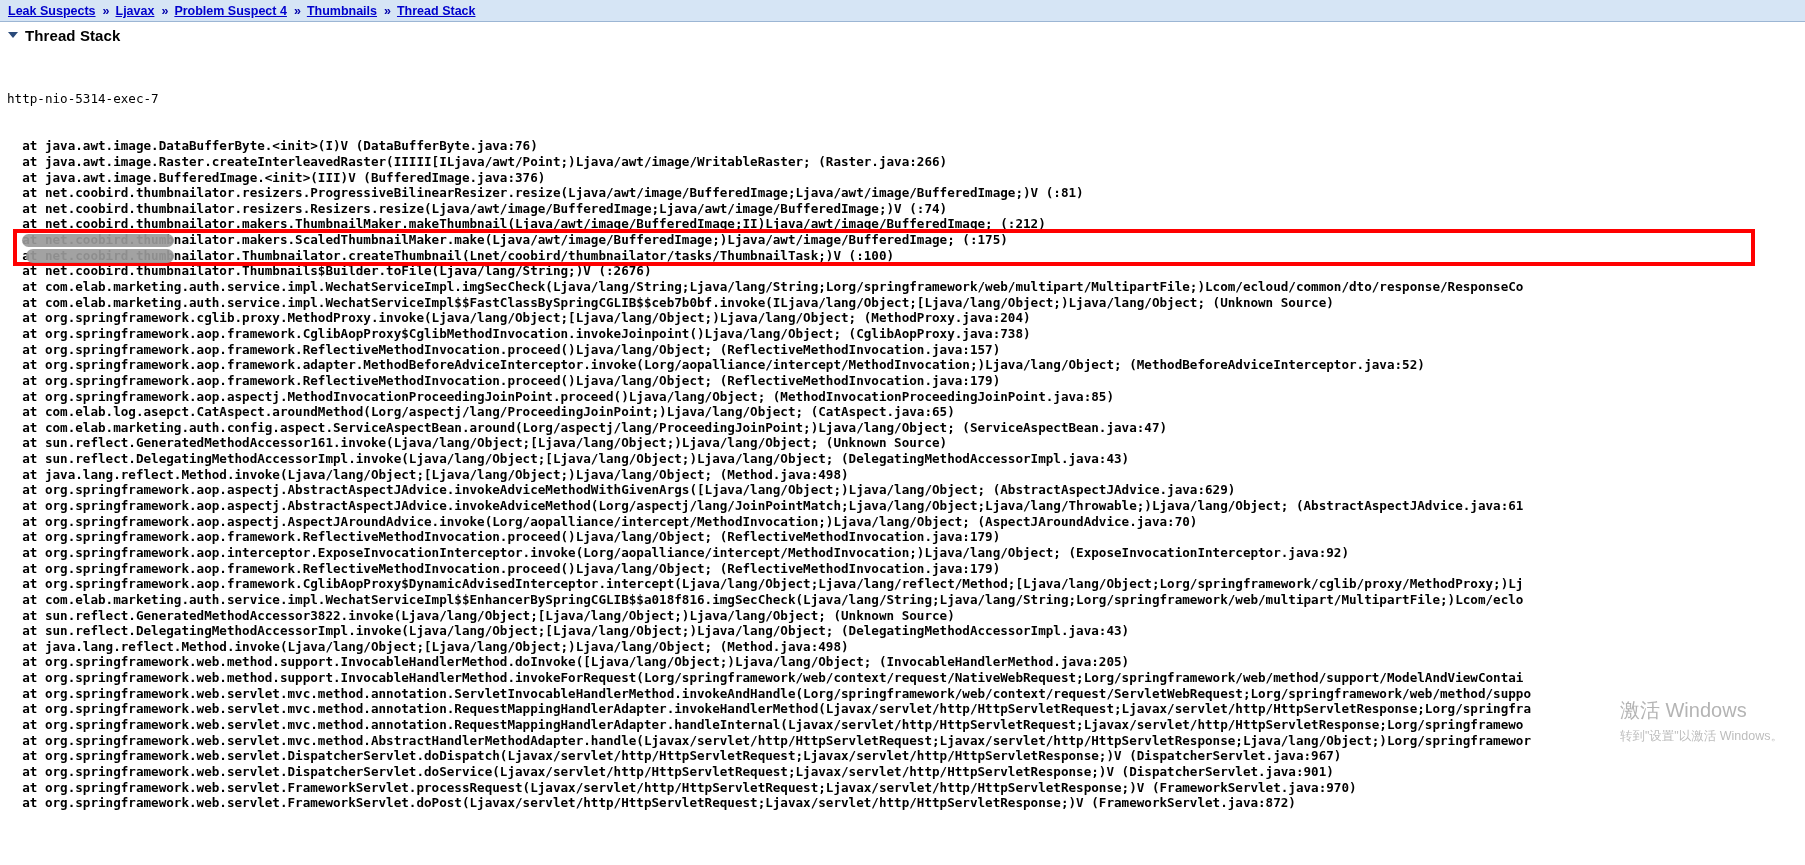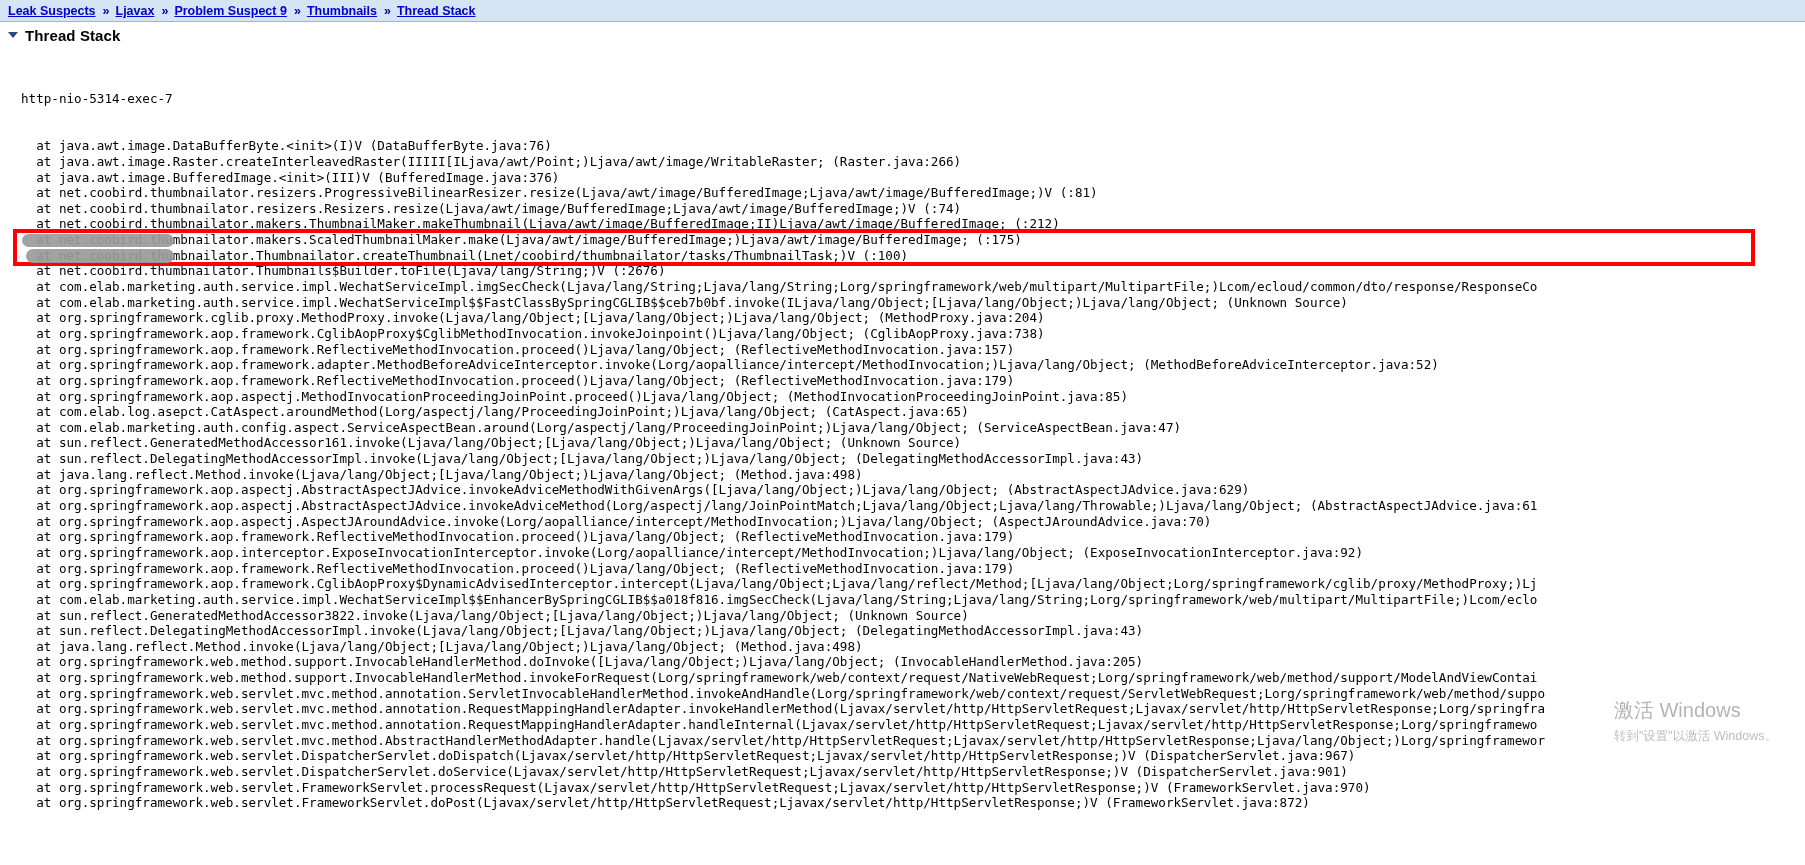--- a/index.html
+++ b/index.html
@@ -63,32 +63,33 @@
     font-weight: bold;
     font-size: 15px;
     color: #000000;
     letter-spacing: 0.1px;
   }
 
   
   #stack-area {
     position: relative;
     margin-top: 13px;
-    padding-left: 21px;
+    padding-left: 7px;
     font-family: "DejaVu Sans Mono", "Liberation Mono", monospace;
     font-size: 12.6px;
     line-height: 15.65px;
     color: #000000;
     white-space: pre;
     overflow: hidden;
     height: 800px;
   }
   .stack-line {
     white-space: pre;
     height: 15.65px;
+    font-weight: bold;
   }
   .thread-name {
     white-space: pre;
   }
 
   
   #highlight-box {
     position: absolute;
     left: 13px;
     top: 0;
@@ -104,21 +105,21 @@
     position: absolute;
     background: #9a9a9a;
     border-radius: 9px;
     opacity: 0.92;
     pointer-events: none;
   }
 
   
   #watermark {
     position: absolute;
-    right: 28px;
+    right: 22px;
     bottom: 120px;
     text-align: left;
     color: #b9b9b9;
     font-family: "Liberation Sans", sans-serif;
     pointer-events: none;
     user-select: none;
   }
   #watermark-title {
     font-size: 20px;
     color: #b4b4b4;
@@ -130,21 +131,21 @@
   }
 </style>
 </head>
 <body>
 
 <div id="breadcrumb-bar">
   <span class="crumb-link">Leak Suspects</span>
   <span class="crumb-sep">»</span>
   <span class="crumb-link">Ljavax</span>
   <span class="crumb-sep">»</span>
-  <span class="crumb-link">Problem Suspect 9</span>
+  <span class="crumb-link">Problem Suspect 4</span>
   <span class="crumb-sep">»</span>
   <span class="crumb-link">Thumbnails</span>
   <span class="crumb-sep">»</span>
   <span class="crumb-link">Thread Stack</span>
 </div>
 
 <div id="section-header">
   <span id="twisty"></span>
   <span id="section-title">Thread Stack</span>
 </div>

